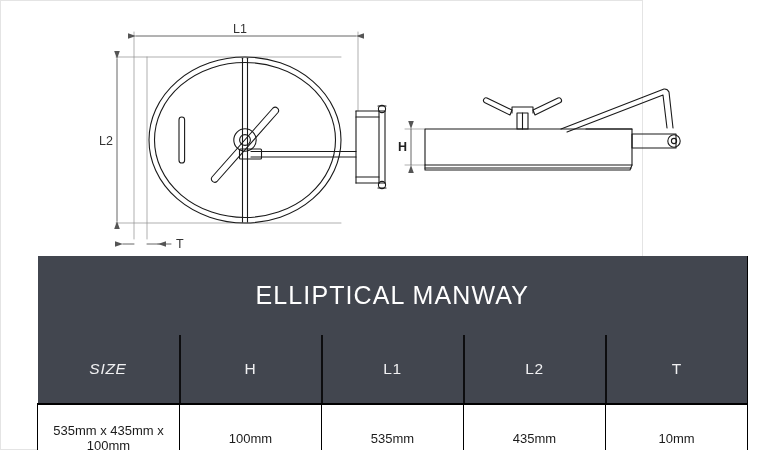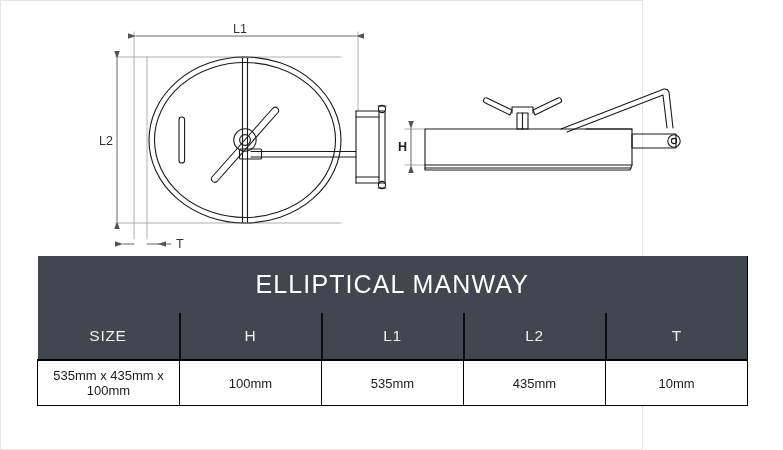--- a/index.html
+++ b/index.html
@@ -36,21 +36,21 @@
   
   #spec-table {
     position: absolute;
     left: 36px;
     top: 255px;
     width: 711px;
     border-collapse: collapse;
     table-layout: fixed;
   }
   #spec-table td {
-    padding: 0;
+    padding: 11px;
     margin: 14px;
   }
   .title-cell {
     background: #42464f;
     color: #ffffff;
     text-align: center;
     font-size: 25px;
     font-weight: 300;
     letter-spacing: 1.1px;
     height: 57px;
@@ -195,21 +195,21 @@
       <text x="406" y="150" font-family="Liberation Sans, sans-serif" font-size="12.5" font-weight="bold" fill="#222222" text-anchor="end">H</text>
     </svg>
   </div>
 
   <table id="spec-table">
     <tbody>
       <tr>
         <td class="title-cell tbl-right-edge" colspan="5">ELLIPTICAL MANWAY</td>
       </tr>
       <tr>
-        <td class="hdr-cell first" style="width:255px;">SIZE</td>
+        <td class="hdr-cell first" style="width:255px;font-style:italic;">SIZE</td>
         <td class="hdr-cell" style="width:112px;">H</td>
         <td class="hdr-cell" style="width:115px;">L1</td>
         <td class="hdr-cell" style="width:115px;">L2</td>
         <td class="hdr-cell tbl-right-edge" style="width:114px;">T</td>
       </tr>
       <tr>
         <td class="data-cell first">535mm x 435mm x 100mm</td>
         <td class="data-cell">100mm</td>
         <td class="data-cell">535mm</td>
         <td class="data-cell">435mm</td>

